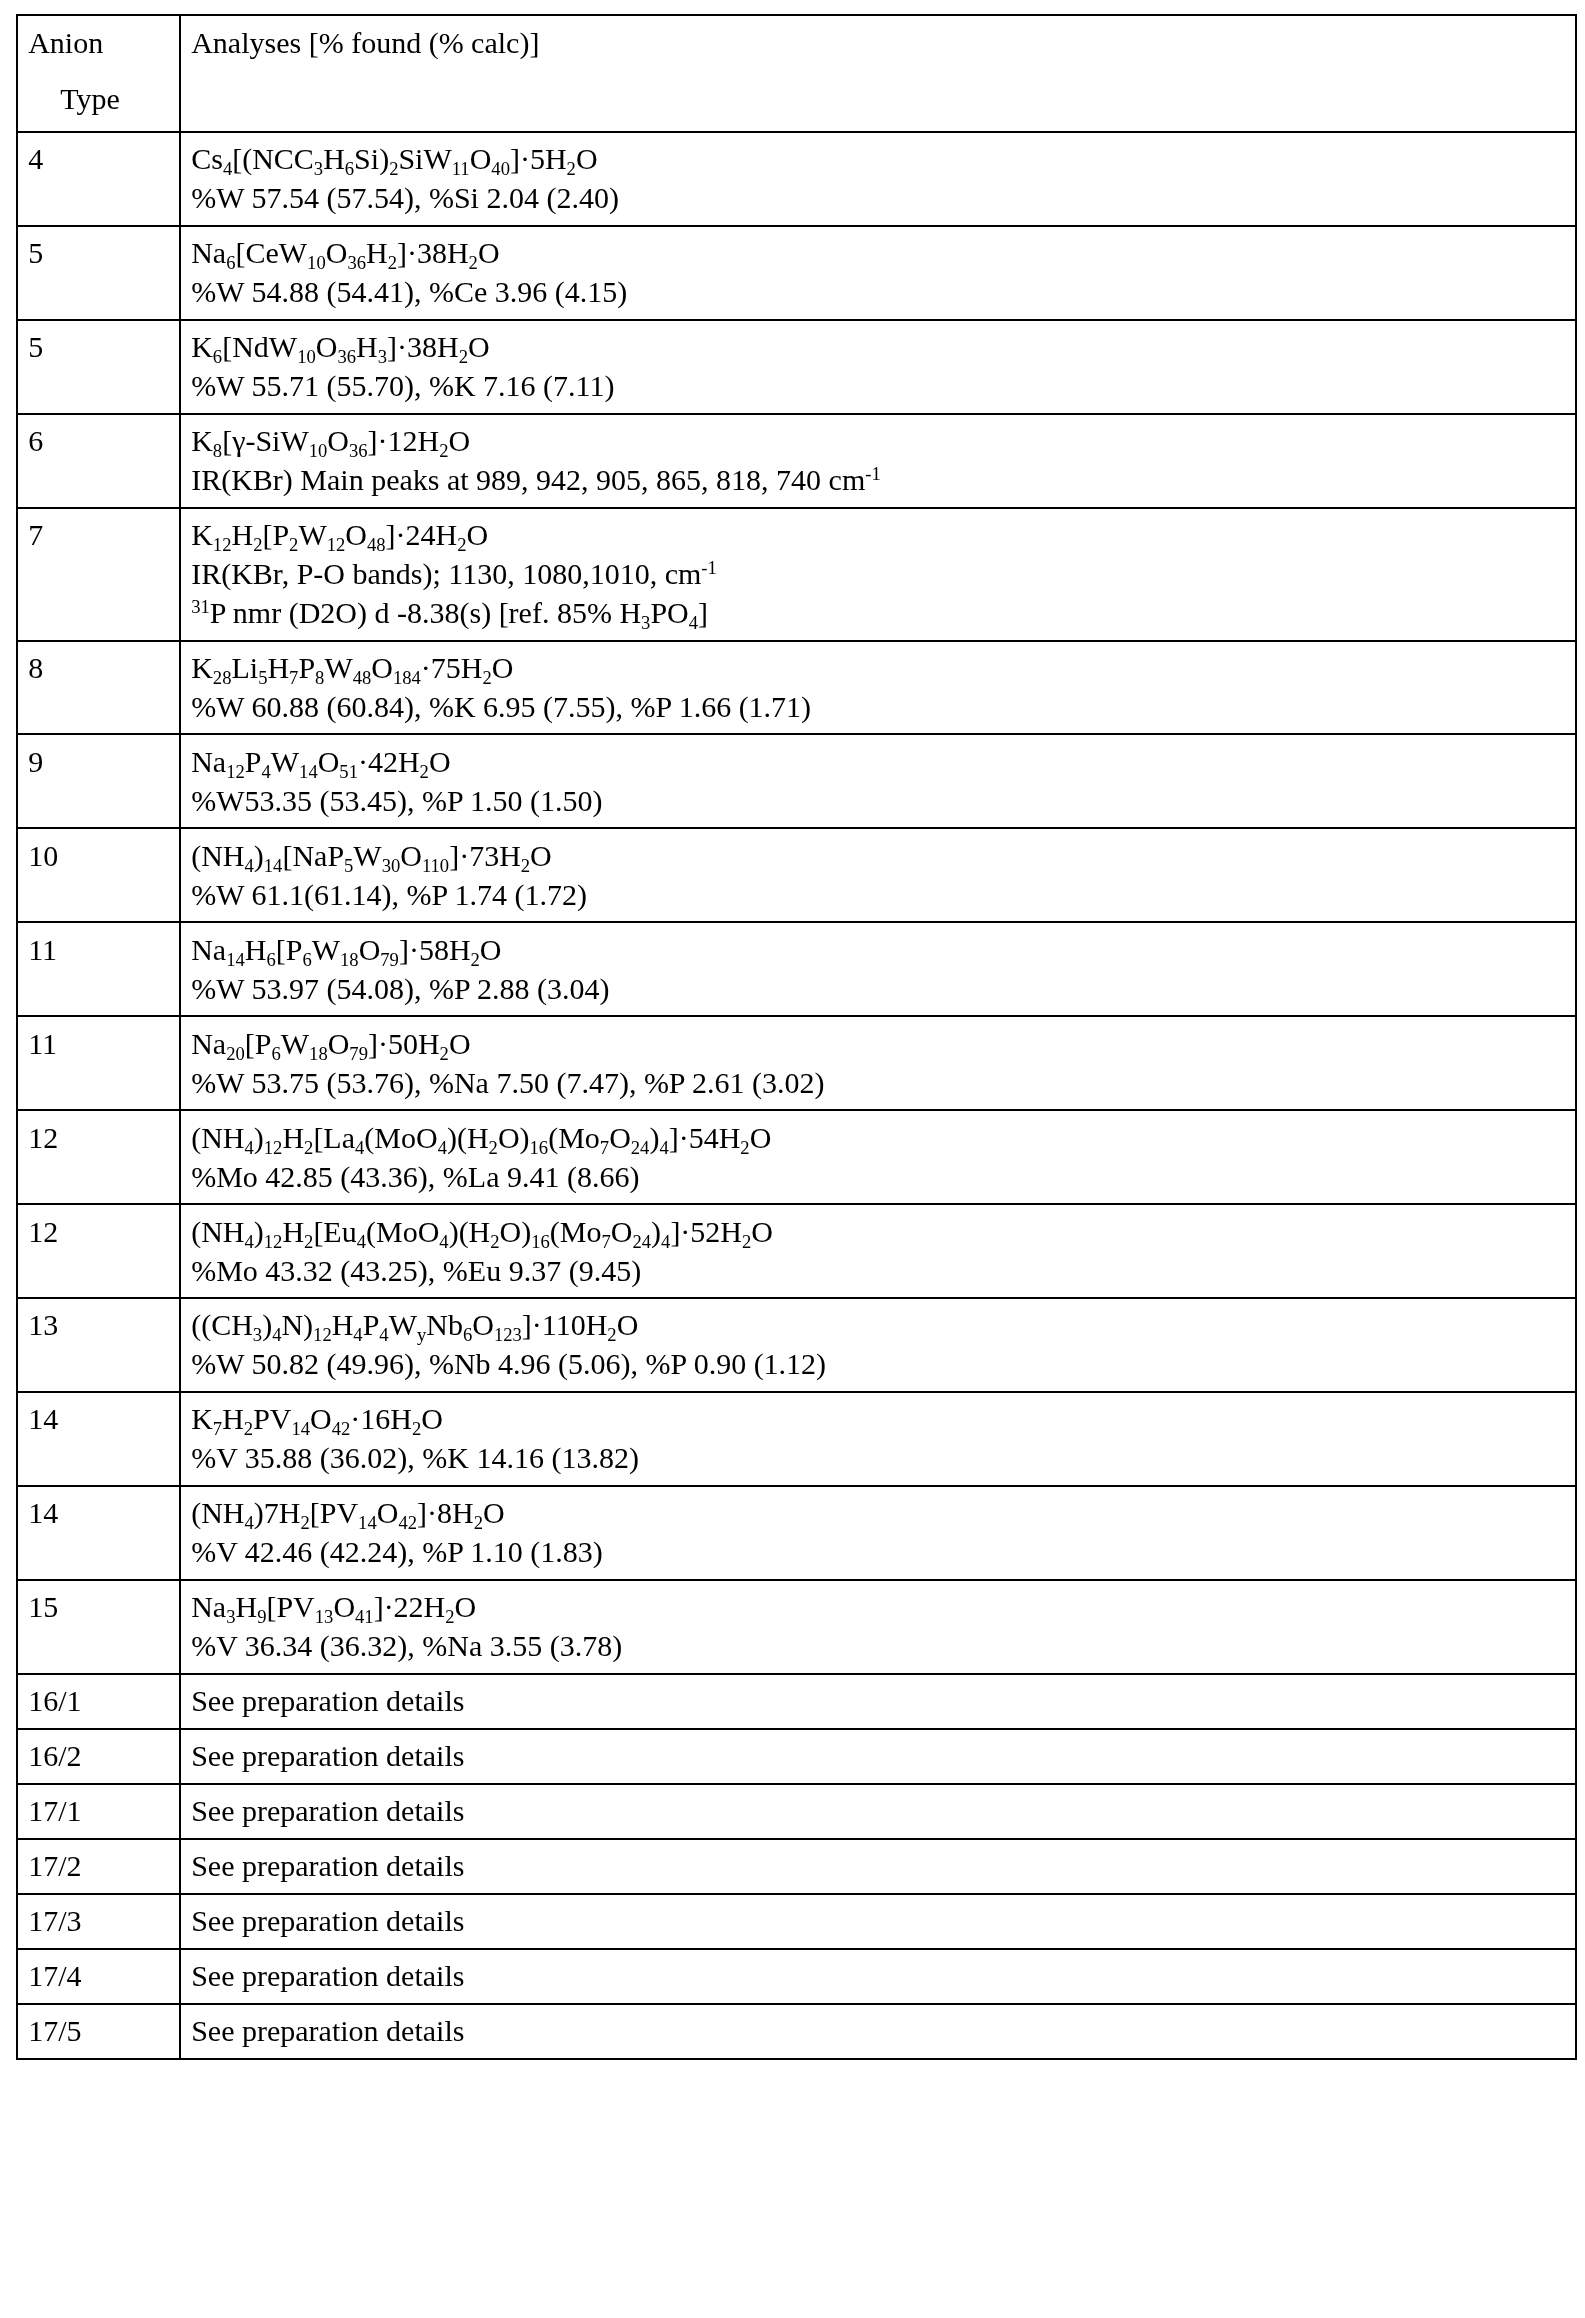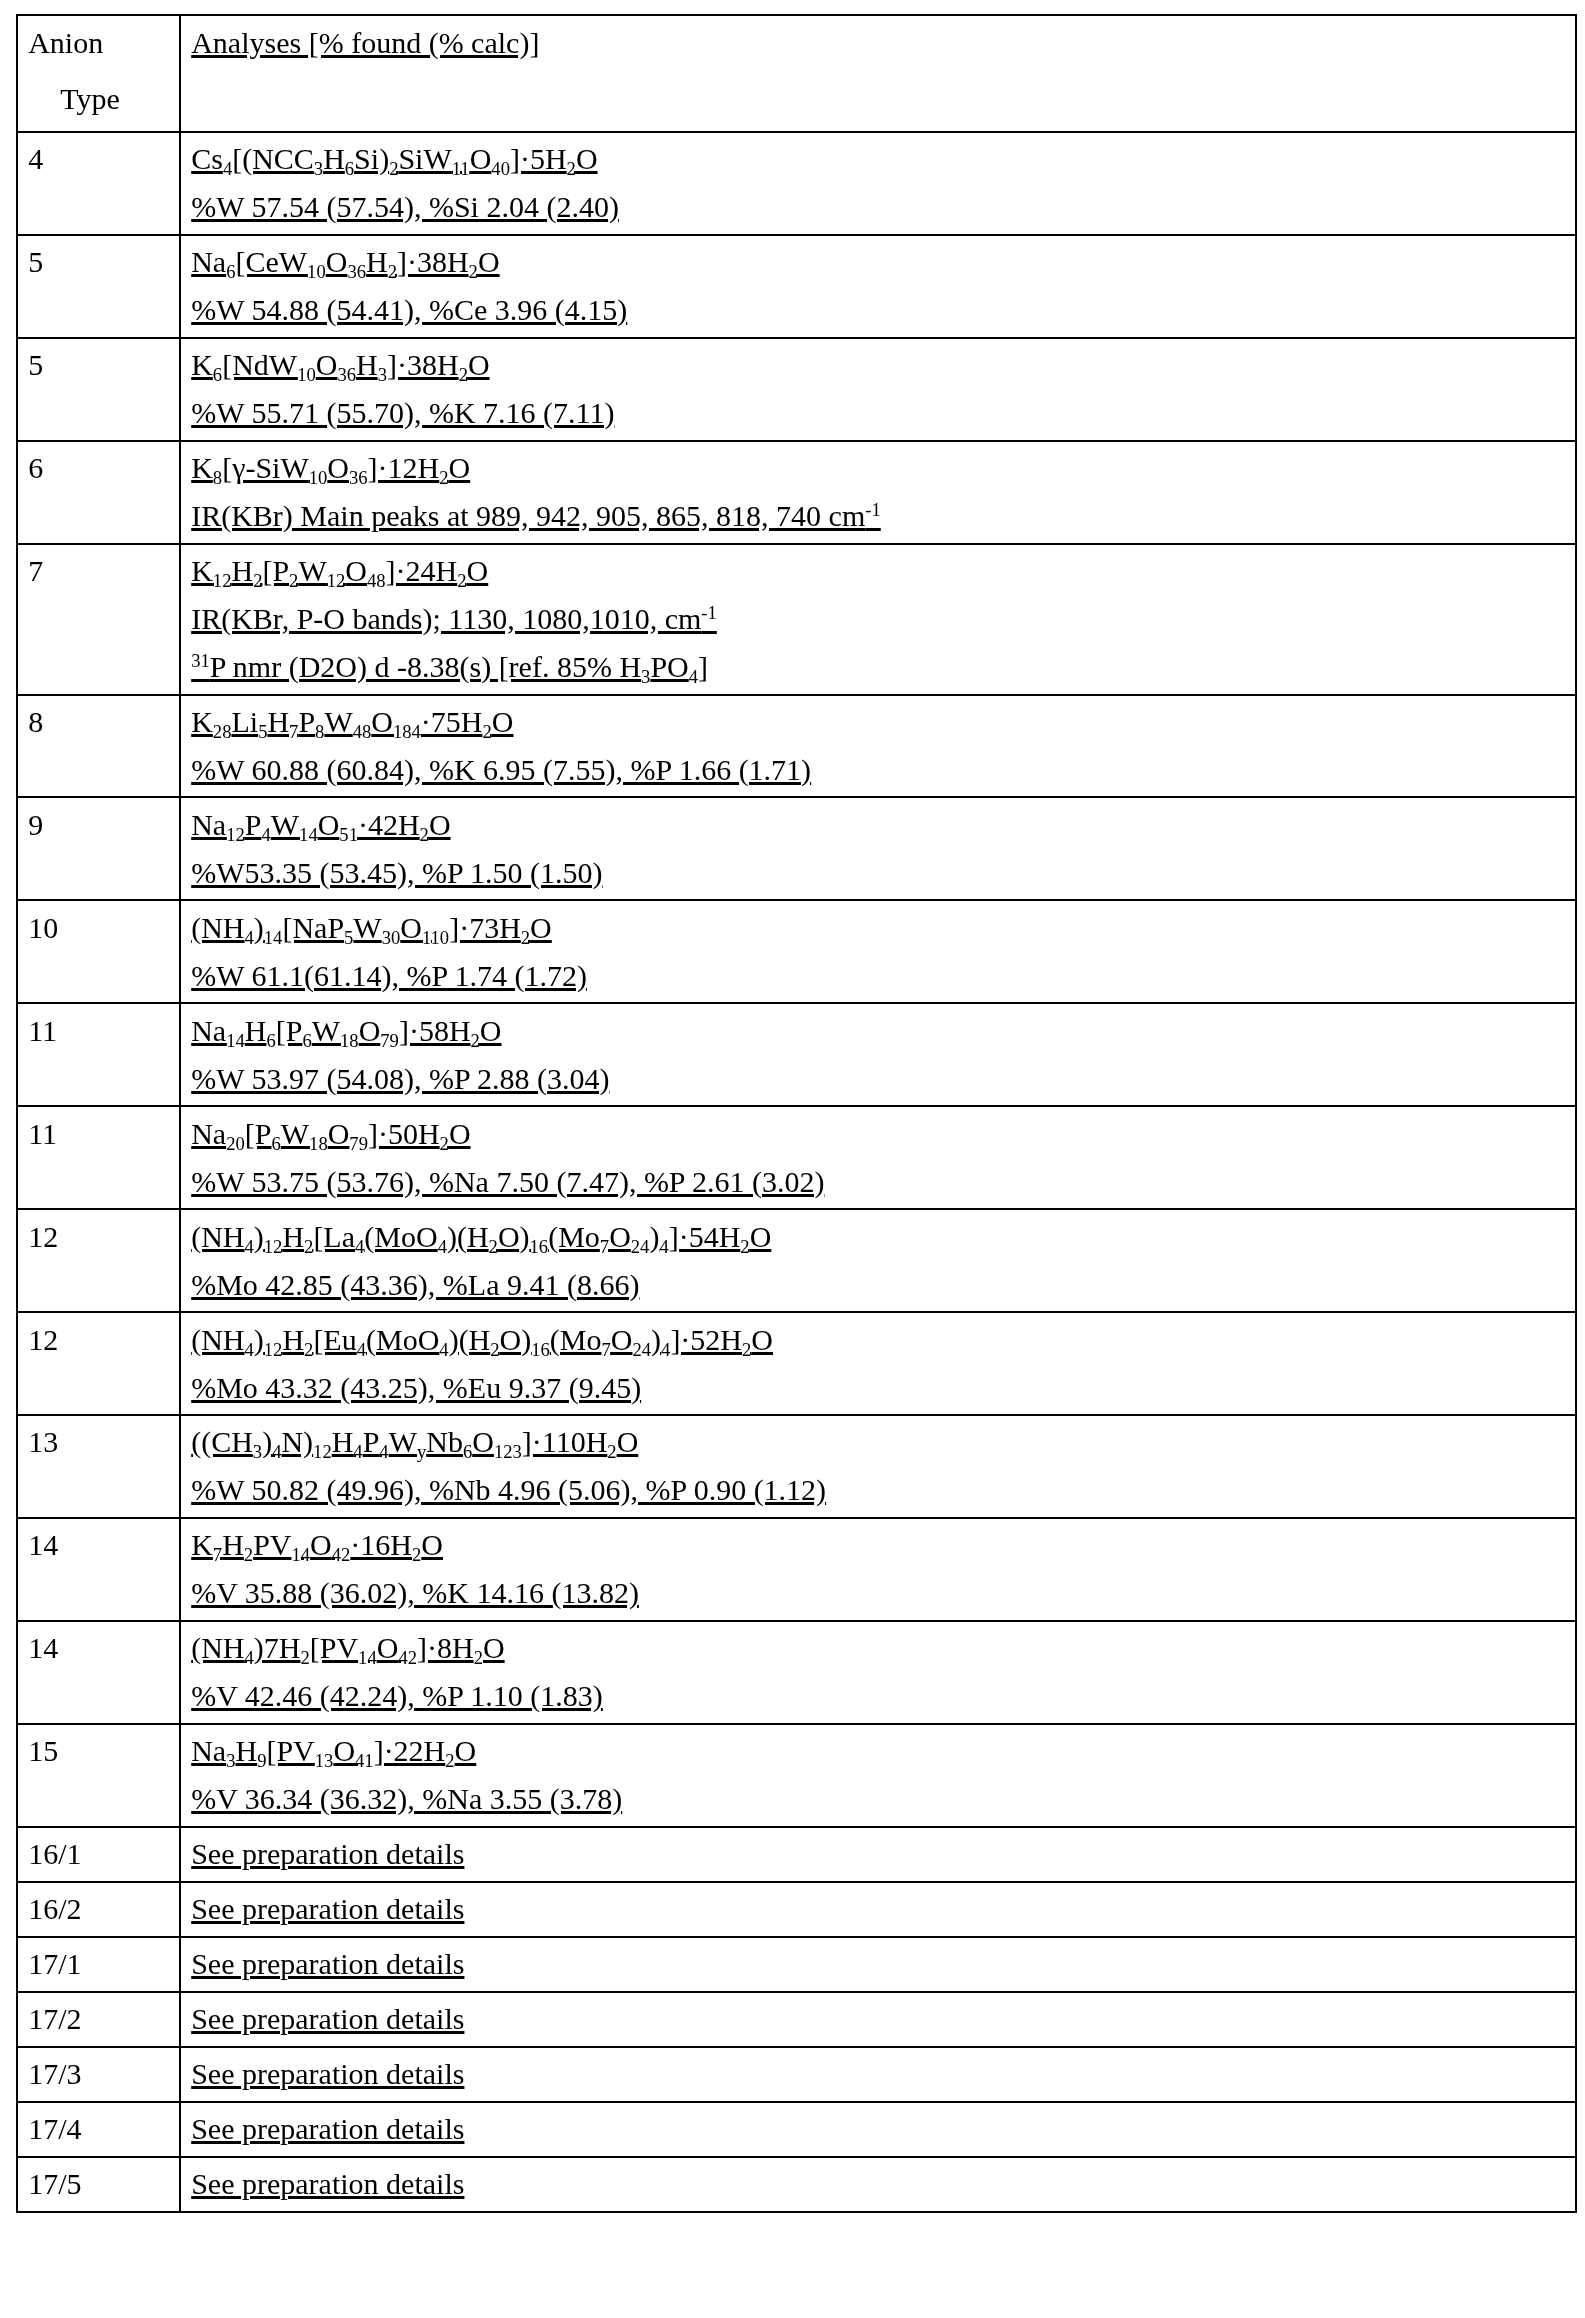--- a/index.html
+++ b/index.html
@@ -43,42 +43,41 @@
     font-size: 30px;
     line-height: 1.30;
     background: #ffffff;
   }
   td.type-cell {
     padding-left: 12.2px;
     white-space: nowrap;
   }
   td.analysis-cell {
     padding-left: 14px;
-    text-decoration: underline;
   }
   
   tr.header-row td {
     padding-top: 7px;
     padding-bottom: 12.2px;
   }
   tr.header-row td.type-cell .hdr-line {
     display: block;
     margin-bottom: 17.4px;
   }
   tr.header-row td.type-cell .hdr-line:last-child {
     margin-bottom: 0;
     margin-left: 32px;
   }
 
   .line {
     display: block;
     white-space: nowrap;
   }
   .line + .line {
-    margin-top: 9px;
+    margin-top: 0;
   }
 
   sub {
     font-size: 0.62em;
     vertical-align: -0.30em;
     line-height: 0;
   }
   sup {
     font-size: 0.62em;
     vertical-align: 0.52em;

